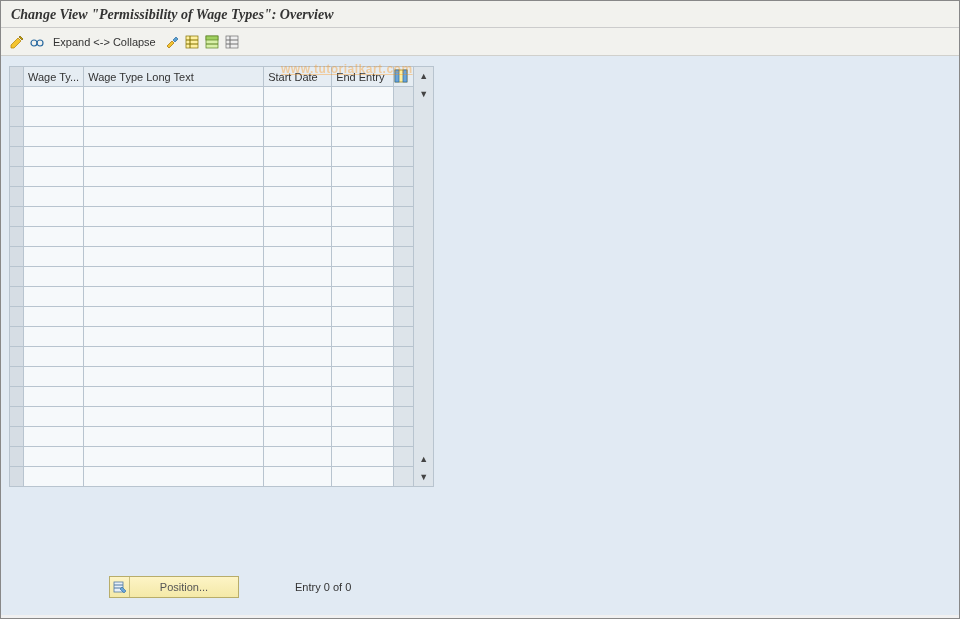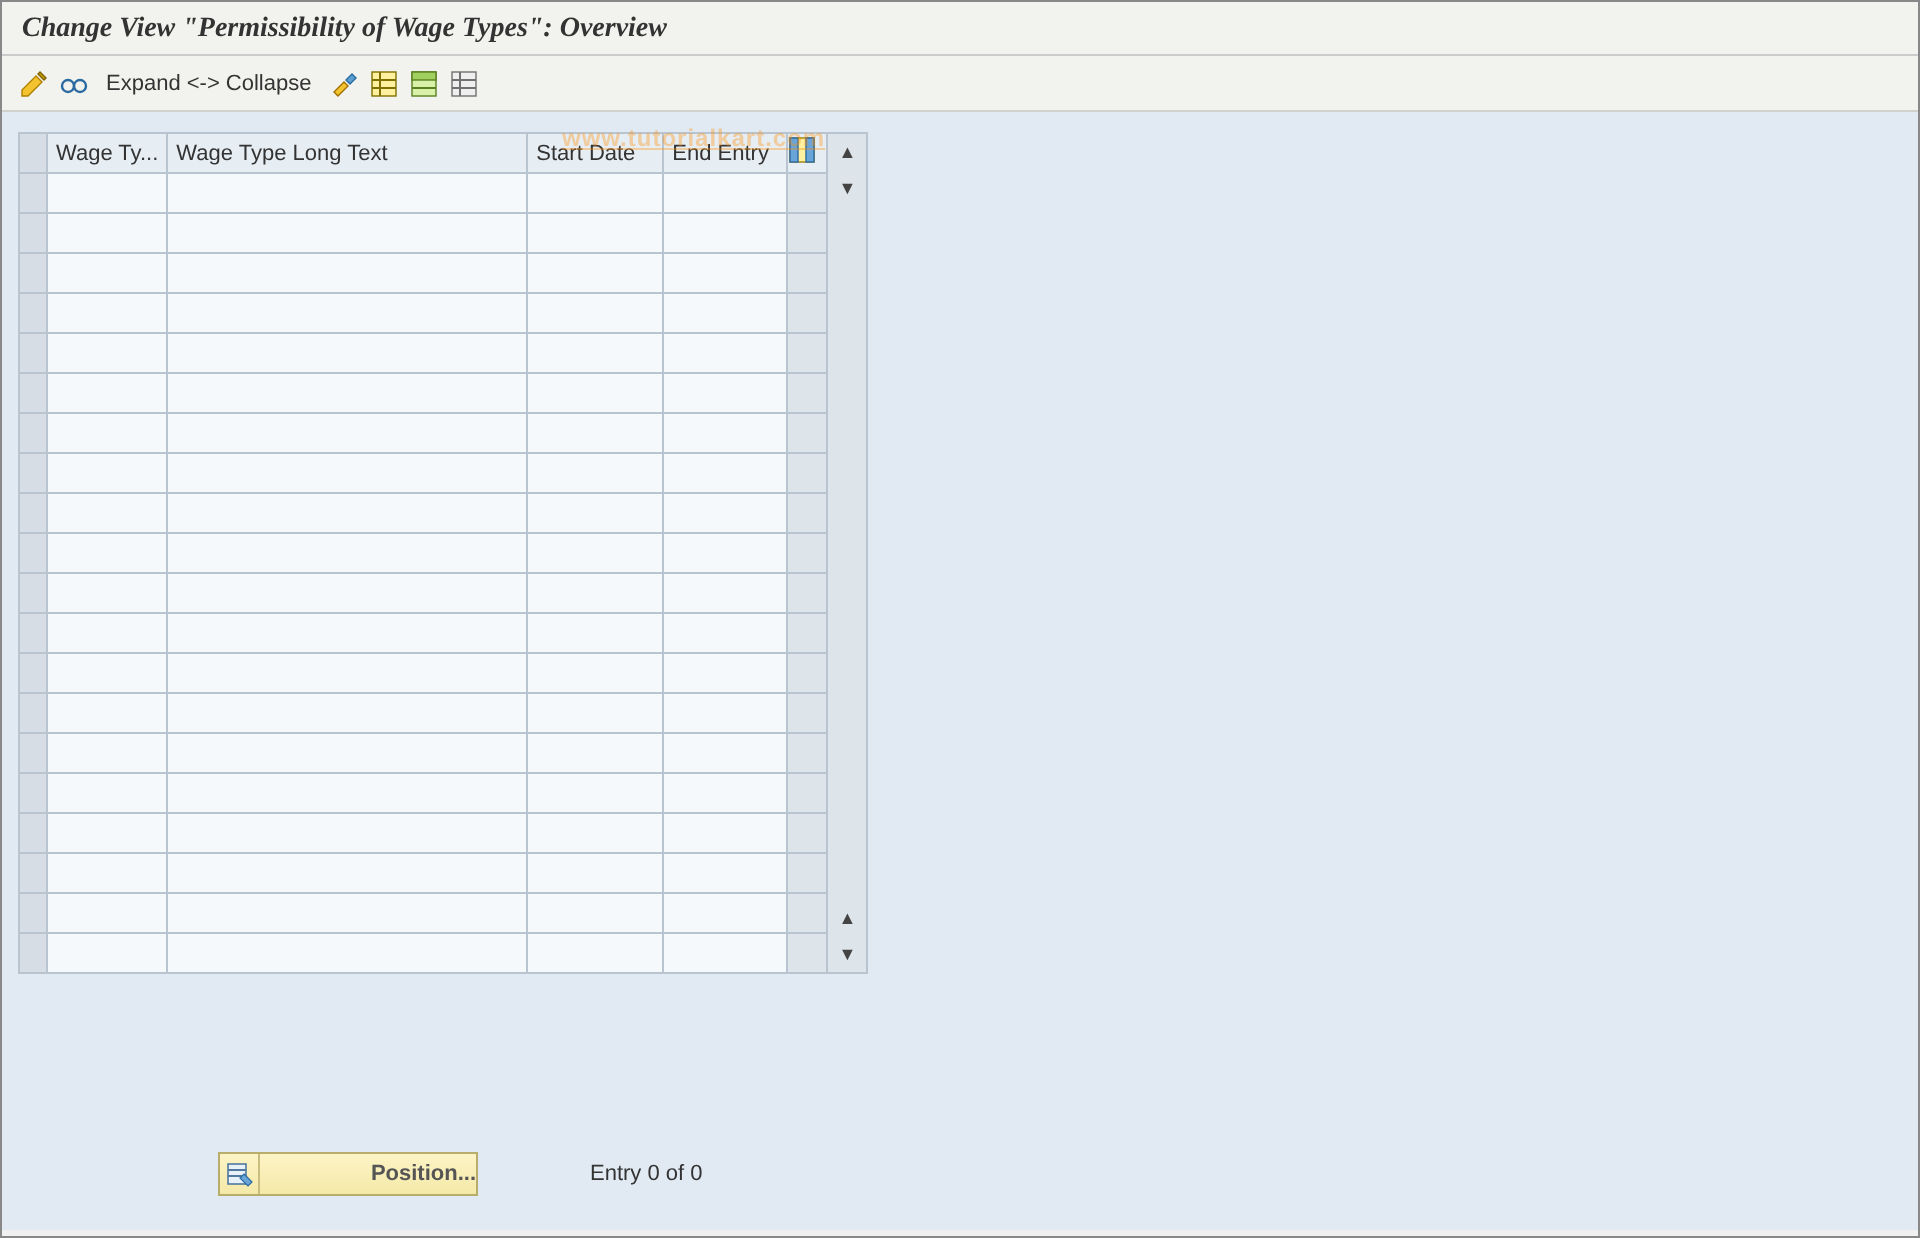--- a/index.html
+++ b/index.html
@@ -61,21 +61,21 @@
     .position-btn {
       margin-left: 100px;
       width: 130px; height:22px;
       background: linear-gradient(#fdf4c6, #f4e9a8);
       border:1px solid #b8ad6a;
       display:flex; align-items:center;
       font-size:11px; color:#555; cursor:pointer;
       padding:0;
     }
     .pos-ico { width:20px; height:100%; border-right:1px solid #c9be80; display:flex; align-items:center; justify-content:center;}
-    .pos-lbl { flex:1; text-align:right;font-weight:bold;}
+    .pos-lbl { flex:1; text-align:center;}
     .entry-lbl { margin-left: 56px; color:#333;}
   </style>
 </head>
 <body>
 
 <div class="title-bar">Change View "Permissibility of Wage Types": Overview</div>
 
 <div class="toolbar">
   <span class="tb-ico">
     <svg width="16" height="16" viewBox="0 0 16 16">

